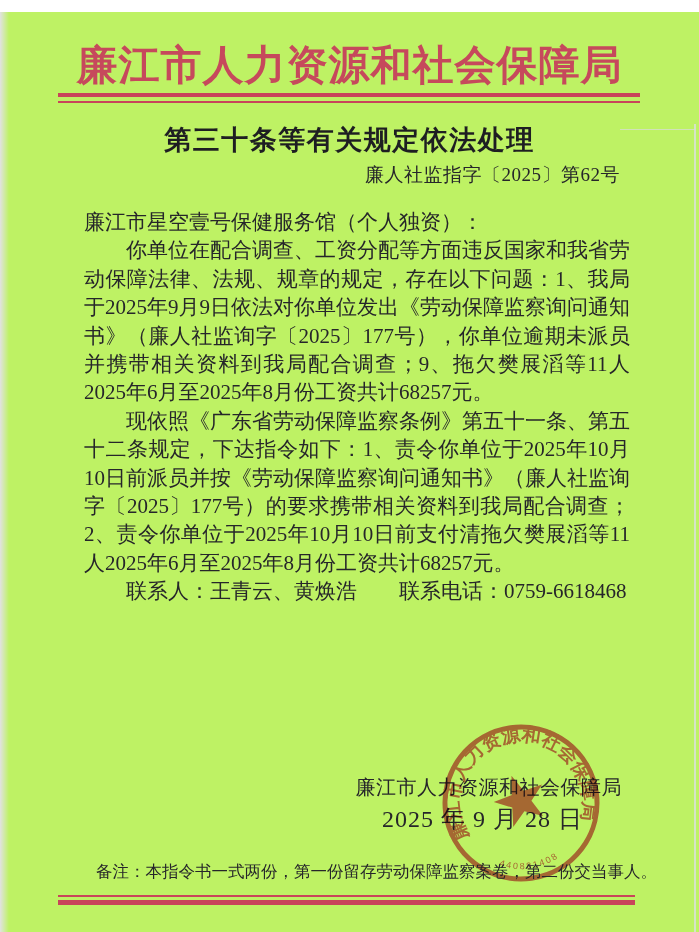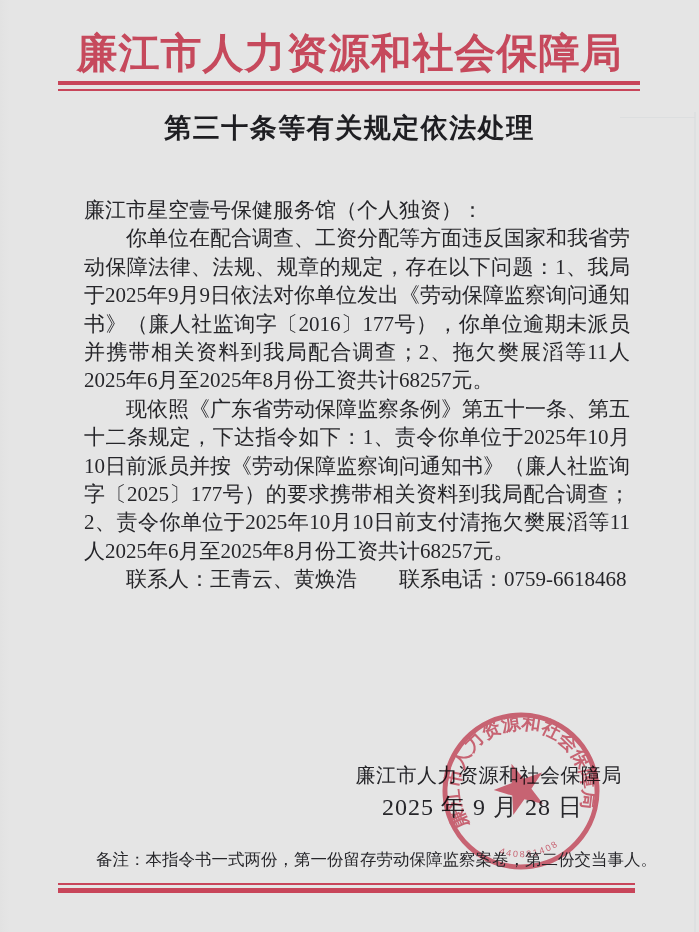--- a/index.html
+++ b/index.html
@@ -4,21 +4,22 @@
 <style>
   html,body{margin:0;padding:0;}
   body{
     width:699px;height:932px;
     background:#ffffff;
     font-family:"Liberation Serif","DejaVu Serif",serif;
     position:relative;overflow:hidden;
   }
   .page{
     position:absolute;inset:0;
-    background:#e5e5e5;
+    background:#bef264;
+    margin-top:12px;
   }
   .edge-left{
     position:absolute;left:0;top:0;bottom:0;width:9px;
     background:linear-gradient(to right,#e2e2e2,rgba(255,255,255,0));
   }
   .edge-right-line{
     position:absolute;left:694px;top:112px;width:2px;height:820px;
     background:#dcdee0;opacity:.8;
   }
   .edge-top-artifact{
@@ -92,24 +93,25 @@
   <div class="edge-right-line"></div>
   <div class="edge-top-artifact"></div>
 
   <div class="agency-header">廉江市人力资源和社会保障局</div>
 
   <div class="rule rule-top-thick"></div>
   <div class="rule rule-top-thin"></div>
 
   <div class="doc-title">第三十条等有关规定依法处理</div>
 
+  <div class="doc-number">廉人社监指字〔2025〕第62号</div>
 
   <div class="body-text">
     <p>廉江市星空壹号保健服务馆（个人独资）：</p>
-    <p class="indent">你单位在配合调查、工资分配等方面违反国家和我省劳动保障法律、法规、规章的规定，存在以下问题：1、我局于2025年9月9日依法对你单位发出《劳动保障监察询问通知书》（廉人社监询字〔2016〕177号），你单位逾期未派员并携带相关资料到我局配合调查；2、拖欠樊展滔等11人2025年6月至2025年8月份工资共计68257元。</p>
+    <p class="indent">你单位在配合调查、工资分配等方面违反国家和我省劳动保障法律、法规、规章的规定，存在以下问题：1、我局于2025年9月9日依法对你单位发出《劳动保障监察询问通知书》（廉人社监询字〔2025〕177号），你单位逾期未派员并携带相关资料到我局配合调查；9、拖欠樊展滔等11人2025年6月至2025年8月份工资共计68257元。</p>
     <p class="indent">现依照《广东省劳动保障监察条例》第五十一条、第五十二条规定，下达指令如下：1、责令你单位于2025年10月10日前派员并按《劳动保障监察询问通知书》（廉人社监询字〔2025〕177号）的要求携带相关资料到我局配合调查；2、责令你单位于2025年10月10日前支付清拖欠樊展滔等11人2025年6月至2025年8月份工资共计68257元。</p>
     <div class="contact-row">
       <span>联系人：王青云、黄焕浩</span><span class="contact-phone">联系电话：0759-6618468</span>
     </div>
   </div>
 
   <div class="signature-agency">廉江市人力资源和社会保障局</div>
 
   <div class="signature-date">2025 年 9 月 28 日</div>
 

